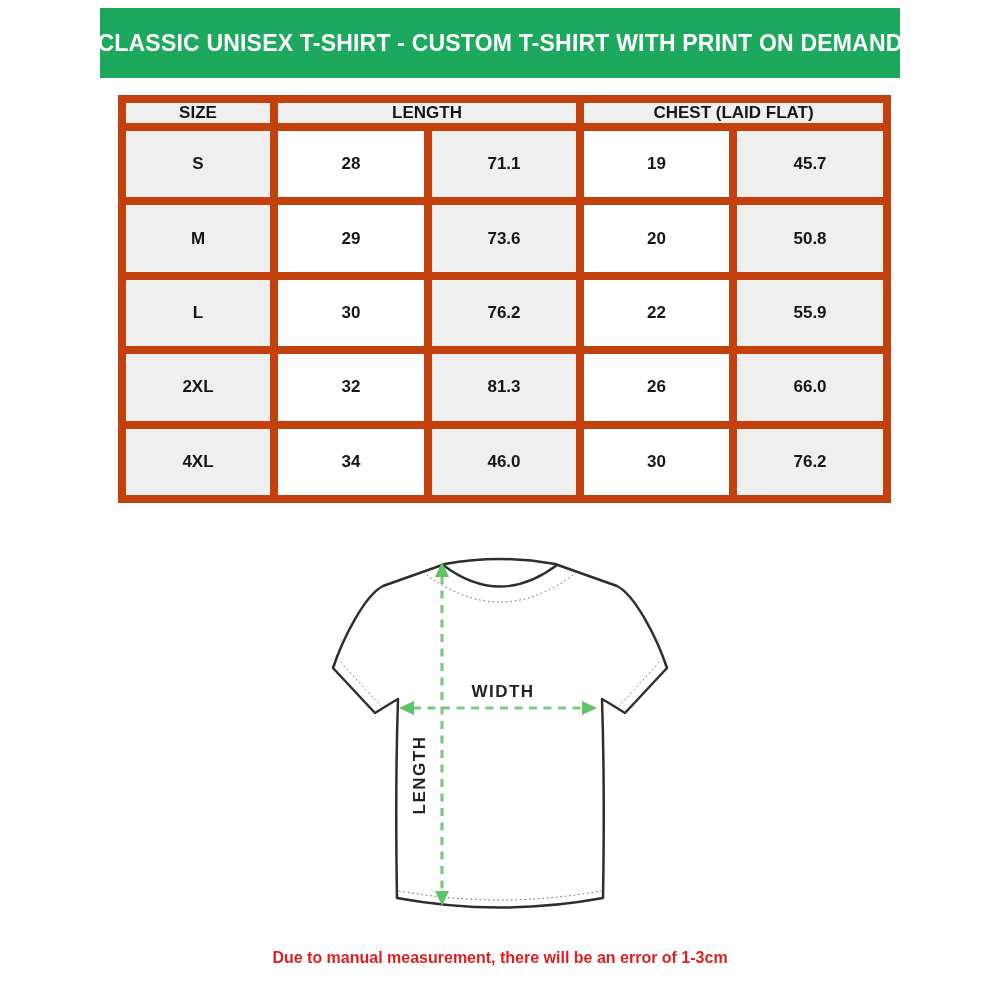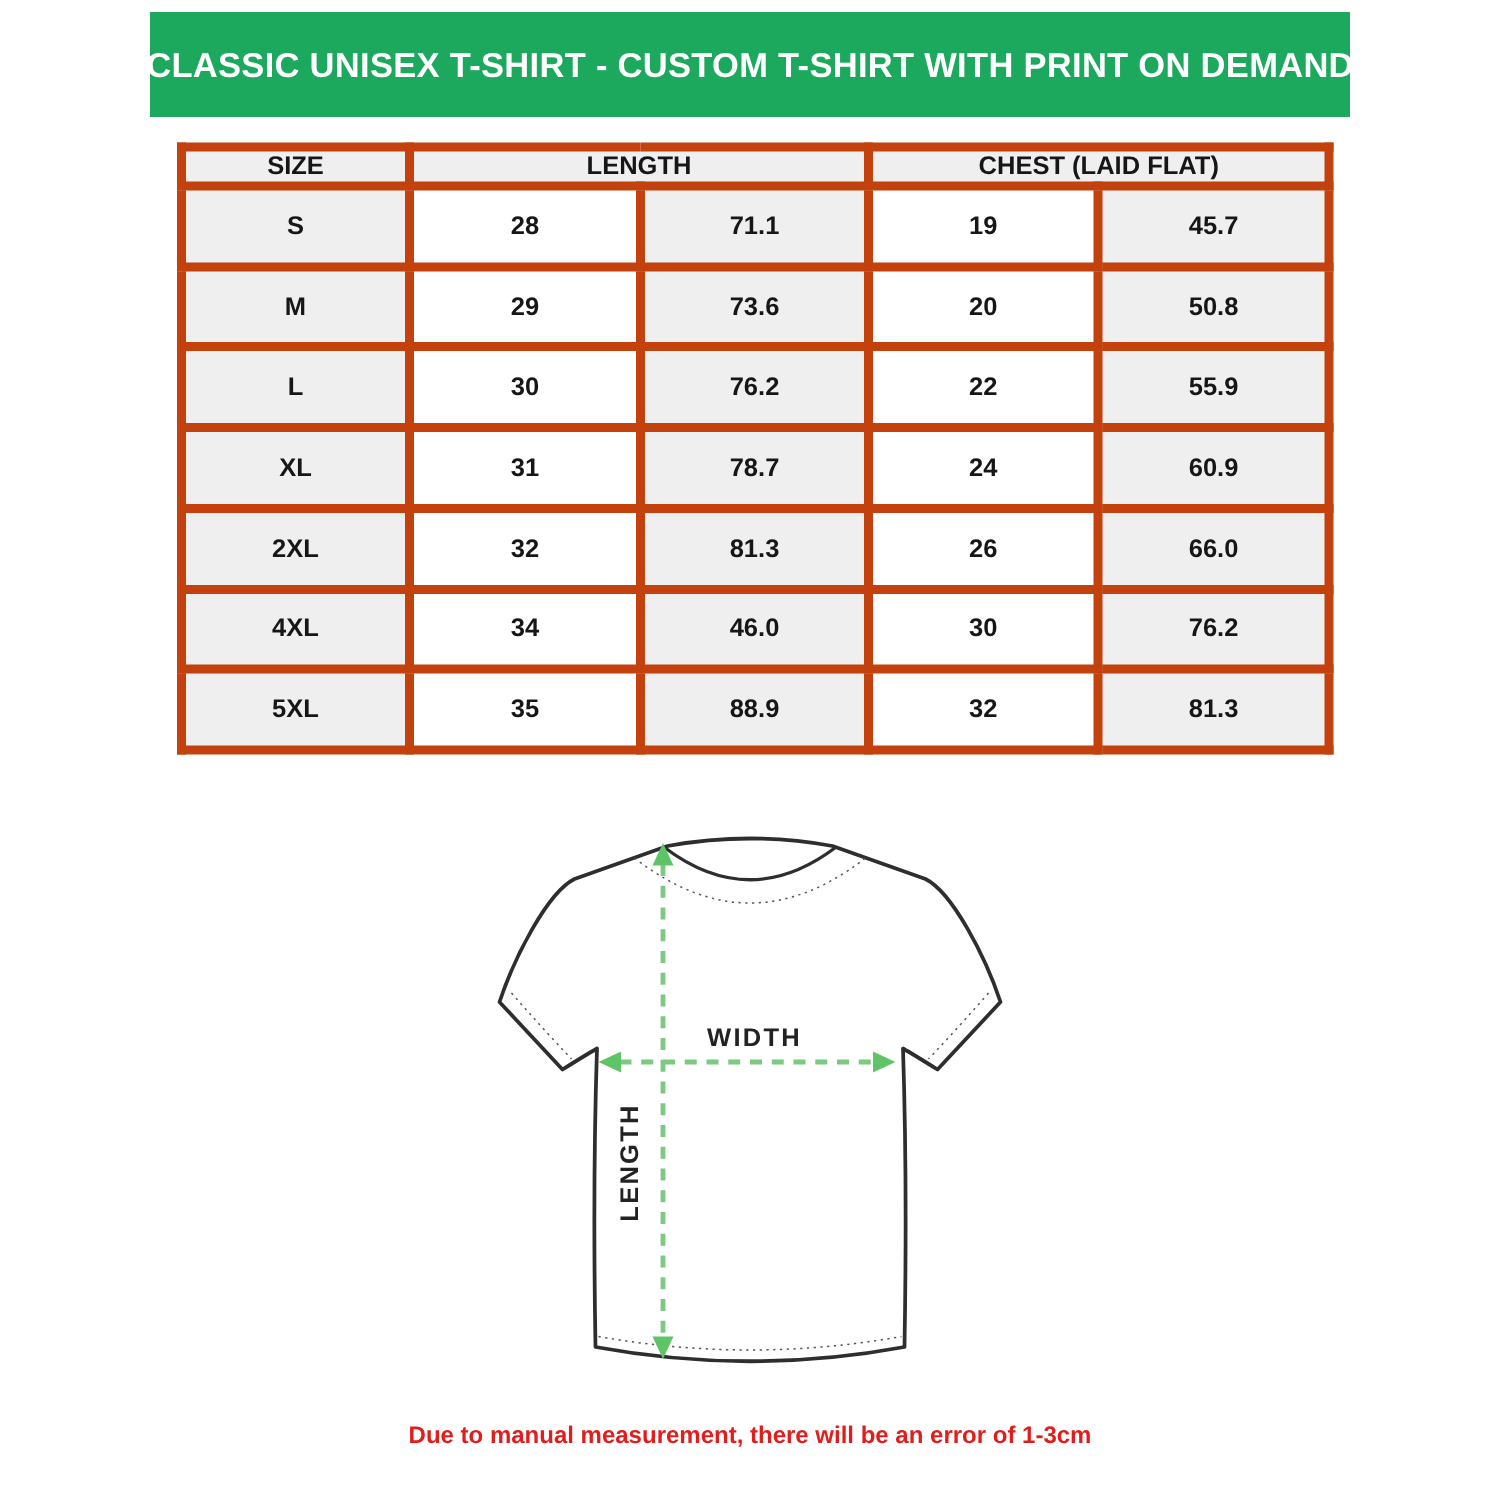--- a/index.html
+++ b/index.html
@@ -14,21 +14,21 @@
   .banner-title{
     color:#ffffff;font-size:23px;font-weight:700;letter-spacing:0.2px;
     margin:16px;white-space:nowrap;text-align:center;
   }
   table.size-table{
     position:absolute;left:118px;top:95px;width:765px;height:408px;
     border-collapse:collapse;table-layout:fixed;
     border:3px solid #3a3a3a;
   }
   .size-table th,.size-table td{
-    border:6px solid #c2410c;text-align:center;vertical-align:middle;
+    border:8px solid #c2410c;text-align:center;vertical-align:middle;
     font-size:17px;font-weight:700;color:#161616;padding:0;
     background:#ffffff;
   }
   .size-table .shade{background:#efefef;}
   .diagram{position:absolute;left:325px;top:550px;}
   .footer-note{
     position:absolute;left:0;top:949px;width:1000px;text-align:center;
     color:#e01e1e;font-size:16px;font-weight:700;margin:0;
   }
   .shirt-label{
@@ -74,46 +74,32 @@
       <td class="shade">50.8</td>
     </tr>
     <tr>
       <td class="shade">L</td>
       <td>30</td>
       <td class="shade">76.2</td>
       <td>22</td>
       <td class="shade">55.9</td>
     </tr>
     <tr>
-      <td class="shade">XL</td>
-      <td>31</td>
-      <td class="shade">78.7</td>
-      <td>24</td>
-      <td class="shade">60.9</td>
-    </tr>
-    <tr>
       <td class="shade">2XL</td>
       <td>32</td>
       <td class="shade">81.3</td>
       <td>26</td>
       <td class="shade">66.0</td>
     </tr>
     <tr>
       <td class="shade">4XL</td>
       <td>34</td>
       <td class="shade">46.0</td>
       <td>30</td>
       <td class="shade">76.2</td>
-    </tr>
-    <tr>
-      <td class="shade">5XL</td>
-      <td>35</td>
-      <td class="shade">88.9</td>
-      <td>32</td>
-      <td class="shade">81.3</td>
     </tr>
   </tbody>
 </table>
 
 <svg class="diagram" width="350" height="390" viewBox="0 0 350 390">
 
   <path d="M 120 14
            L 58 36
            C 40 45, 18 88, 8 118
            L 50 163

